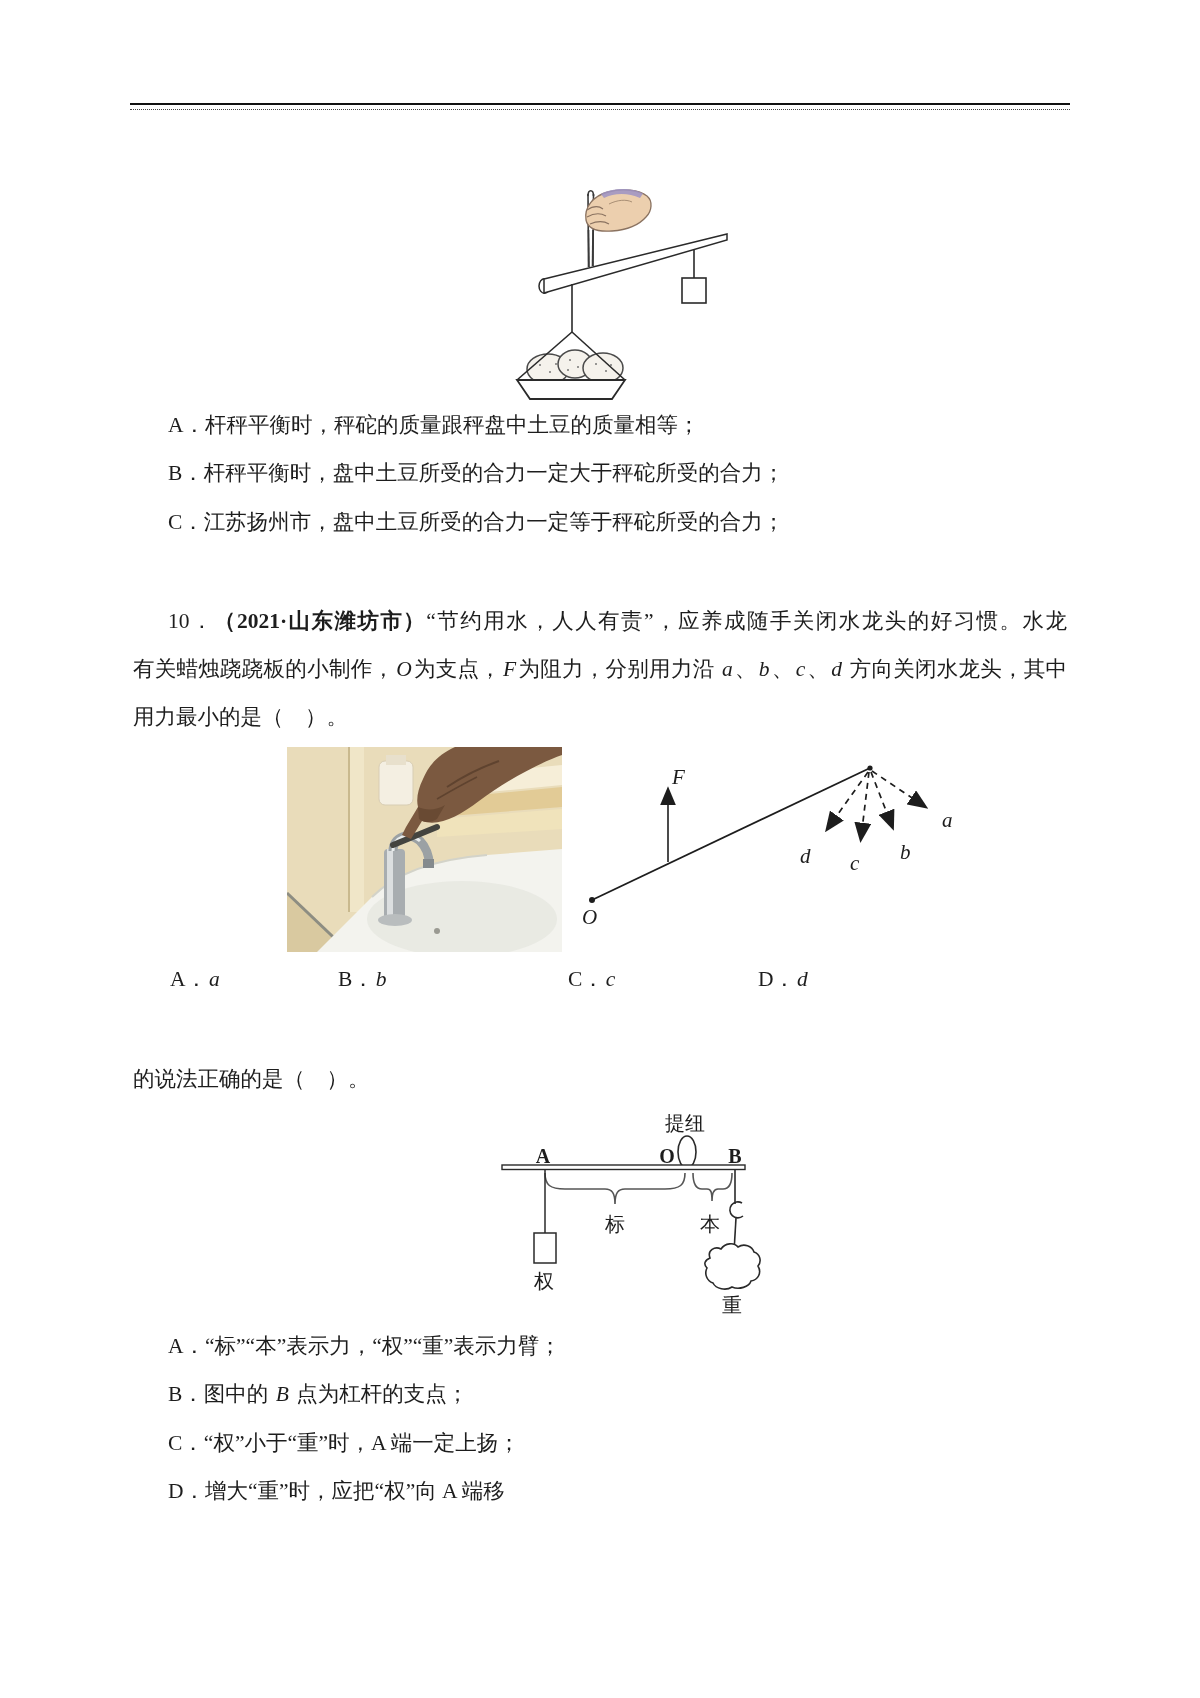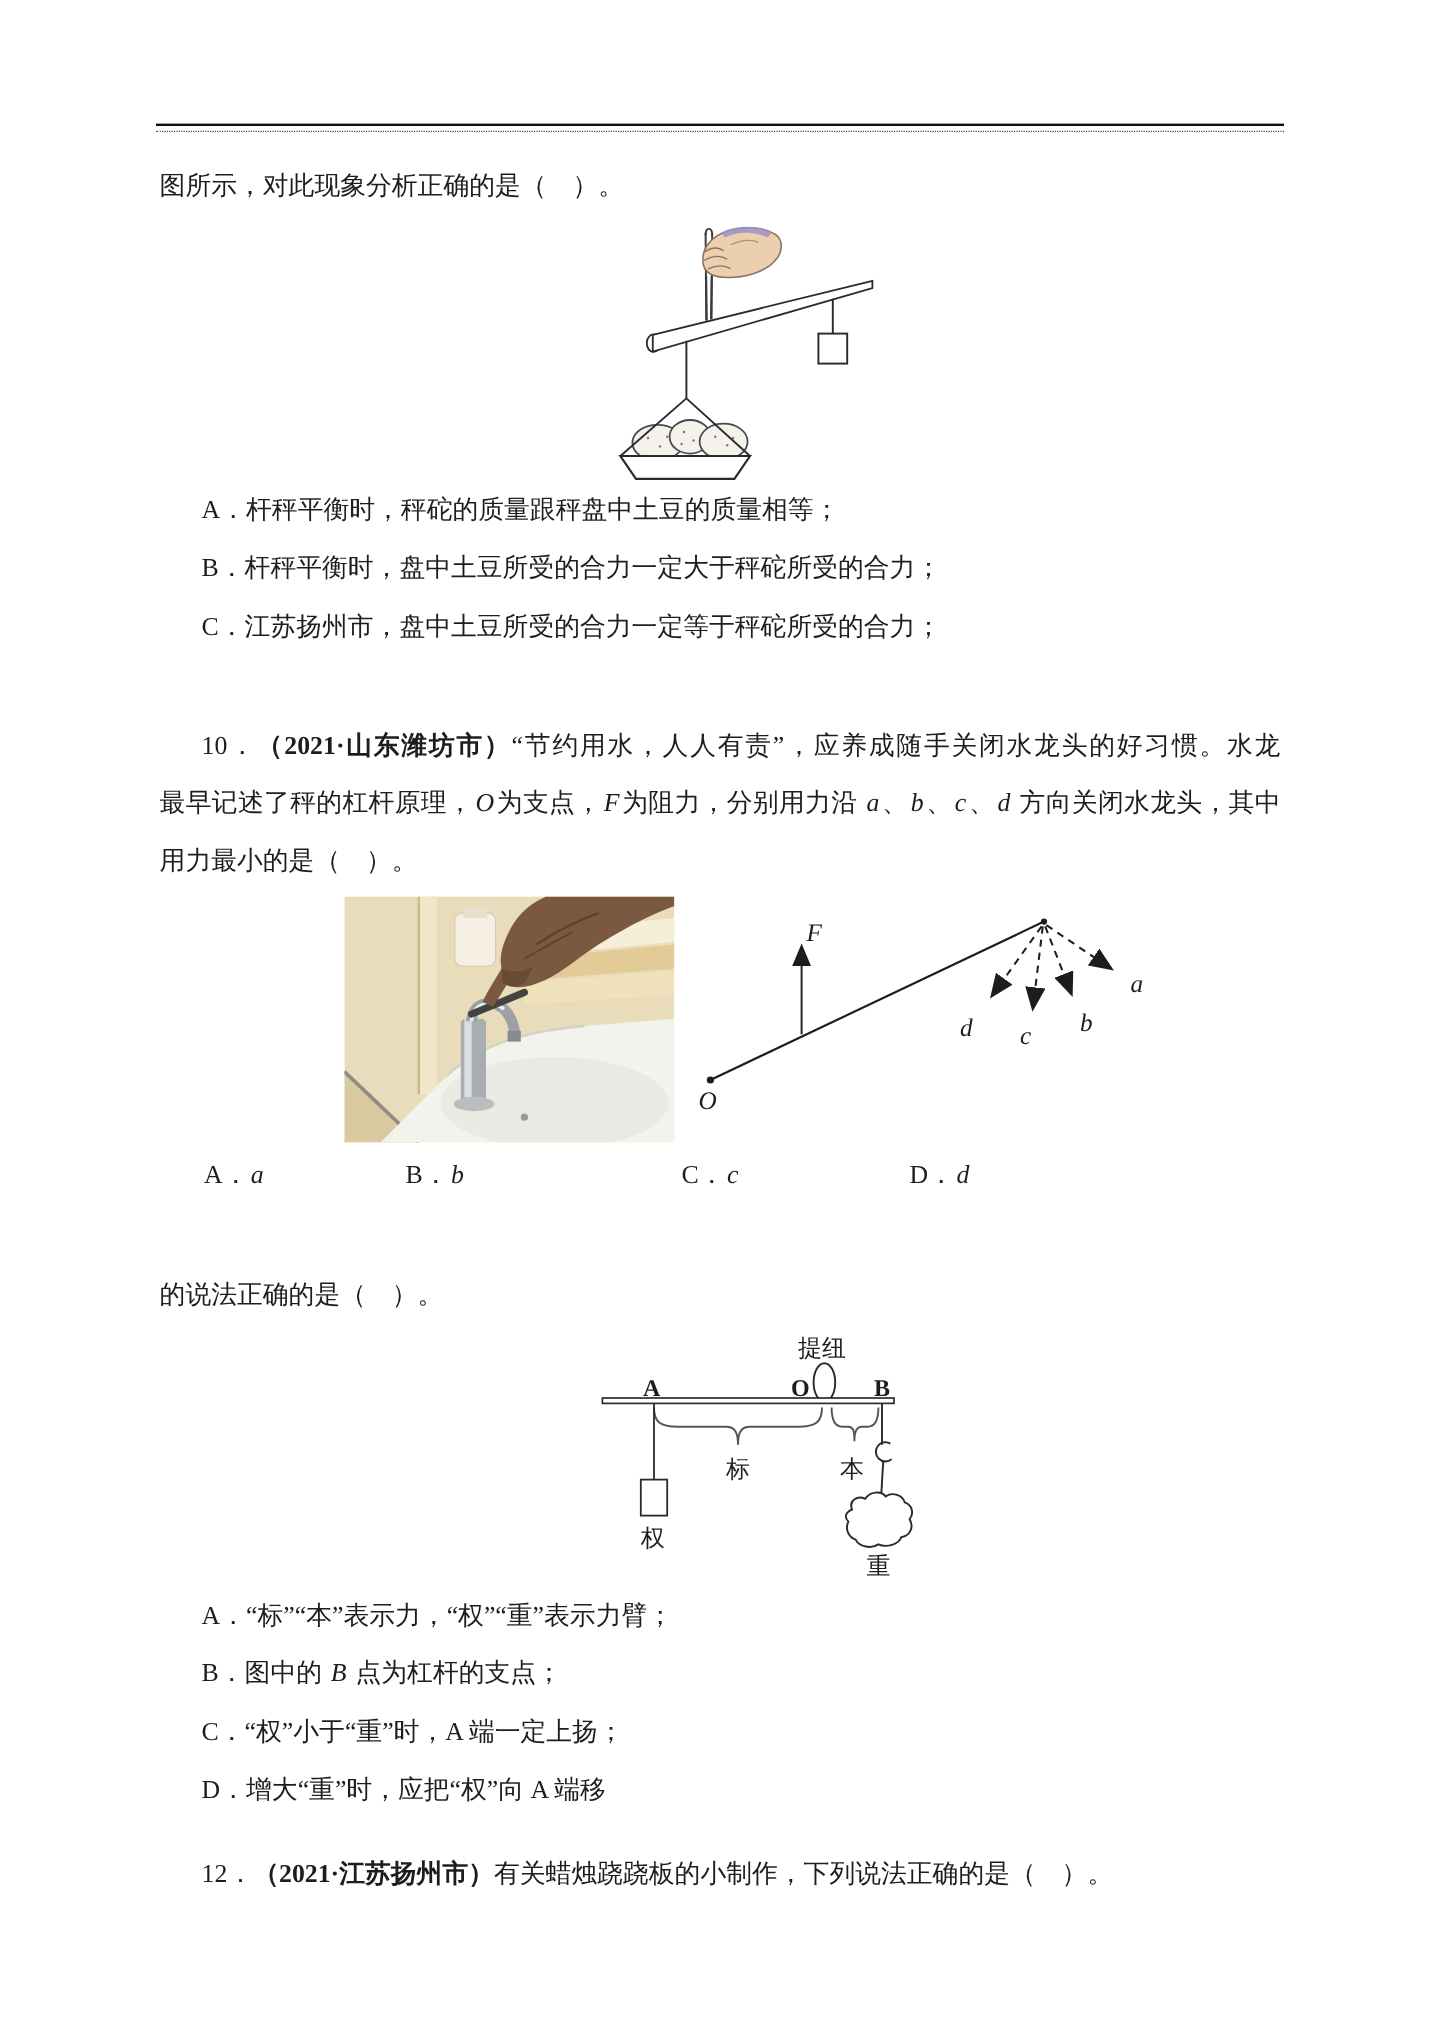--- a/index.html
+++ b/index.html
@@ -22,21 +22,20 @@
   svg .lbl-up{font-size:20px;font-weight:600;}
 </style>
 </head>
 <body>
 
 <div class="page">
 
   <div class="rule-solid"></div>
   <div class="rule-dotted"></div>
 
-  <div class="line" style="left:133px;top:142px"><span>图所示，对此现象分析正确的是（　）。</span></div>
 
   <svg class="fig" style="left:470px;top:180px" width="320" height="230" viewBox="0 0 320 230">
 
     <g stroke="#3a3a3a" stroke-width="1.6" fill="none">
       <path d="M118,16 C118,9 123.5,9 123.5,16"></path>
       <line x1="118" y1="14" x2="118.5" y2="87"></line>
       <line x1="123.5" y1="14" x2="123" y2="86"></line>
     </g>
 
     <g>
@@ -90,21 +89,21 @@
       <line x1="102" y1="152" x2="47" y2="200"></line>
       <line x1="102" y1="152" x2="155" y2="200"></line>
     </g>
   </svg>
 
   <div class="line" style="left:168px;top:412px"><span>A．</span><span>杆秤平衡时，秤砣的质量跟秤盘中土豆的质量相等；</span></div>
   <div class="line" style="left:168px;top:460px"><span>B．</span><span>杆秤平衡时，盘中土豆所受的合力一定大于秤砣所受的合力；</span></div>
   <div class="line" style="left:168px;top:509px"><span>C．</span><span>江苏扬州市，盘中土豆所受的合力一定等于秤砣所受的合力；</span></div>
 
   <div class="fill indent" style="top:608px"><span>10．</span><span class="b">（2021·山东潍坊市）</span><span>“节约用水，人人有责”，应养成随手关闭水龙头的好习惯。水龙</span></div>
-  <div class="fill" style="top:656px"><span>最早记述了秤的杠杆原理，</span><i class="i">O</i><span>为支点，</span><i class="i">F</i><span>为阻力，分别用力沿 </span><i class="i">a</i><span>、</span><i class="i">b</i><span>、</span><i class="i">c</i><span>、</span><i class="i">d</i><span> 方向关闭水龙头，其中</span></div>
+  <div class="fill" style="top:656px"><span>有关蜡烛跷跷板的小制作，</span><i class="i">O</i><span>为支点，</span><i class="i">F</i><span>为阻力，分别用力沿 </span><i class="i">a</i><span>、</span><i class="i">b</i><span>、</span><i class="i">c</i><span>、</span><i class="i">d</i><span> 方向关闭水龙头，其中</span></div>
   <div class="line" style="left:133px;top:704px"><span>用力最小的是（　）。</span></div>
 
   <svg class="fig" style="left:287px;top:747px" width="275" height="205" viewBox="0 0 275 205">
     <rect x="0" y="0" width="275" height="205" fill="#e9dcba"></rect>
     <rect x="63" y="0" width="14" height="165" fill="#f0e6c8"></rect>
     <line x1="62" y1="0" x2="62" y2="165" stroke="#c9b98e" stroke-width="2"></line>
     <path d="M0,145 L62,205 L0,205 Z" fill="#d9c9a0"></path>
     <line x1="0" y1="146" x2="62" y2="205" stroke="#8d8d82" stroke-width="3"></line>
     <polygon points="150,30 275,18 275,38 150,50" fill="#f6eed8"></polygon>
     <polygon points="150,52 275,40 275,60 150,70" fill="#e2cb96"></polygon>
@@ -196,15 +195,14 @@
       <path d="M230,153 C227,145 235,141 241,144 C245,138 254,137 258,142 C264,138 272,141 274,147 C280,149 282,156 278,161 C282,168 278,175 271,176 C269,182 259,185 252,182 C246,186 236,184 233,178 C227,176 224,169 227,163 C223,159 225,155 230,153 Z" fill="#ffffff"></path>
     </g>
     <text class="cjk" x="252" y="207" text-anchor="middle">重</text>
   </svg>
 
   <div class="line" style="left:168px;top:1333px"><span>A．</span><span>“标”“本”表示力，“权”“重”表示力臂；</span></div>
   <div class="line" style="left:168px;top:1381px"><span>B．</span><span>图中的 </span><i class="i">B</i><span> 点为杠杆的支点；</span></div>
   <div class="line" style="left:168px;top:1430px"><span>C．</span><span>“权”小于“重”时，A 端一定上扬；</span></div>
   <div class="line" style="left:168px;top:1478px"><span>D．</span><span>增大“重”时，应把“权”向 A 端移</span></div>
 
-  <div class="line" style="left:168px;top:1548px"><span>12．</span><span class="b">（2021·江苏扬州市）</span><span>有关蜡烛跷跷板的小制作，下列说法正确的是（　）。</span></div>
 
 </div>
 
 </body></html>

